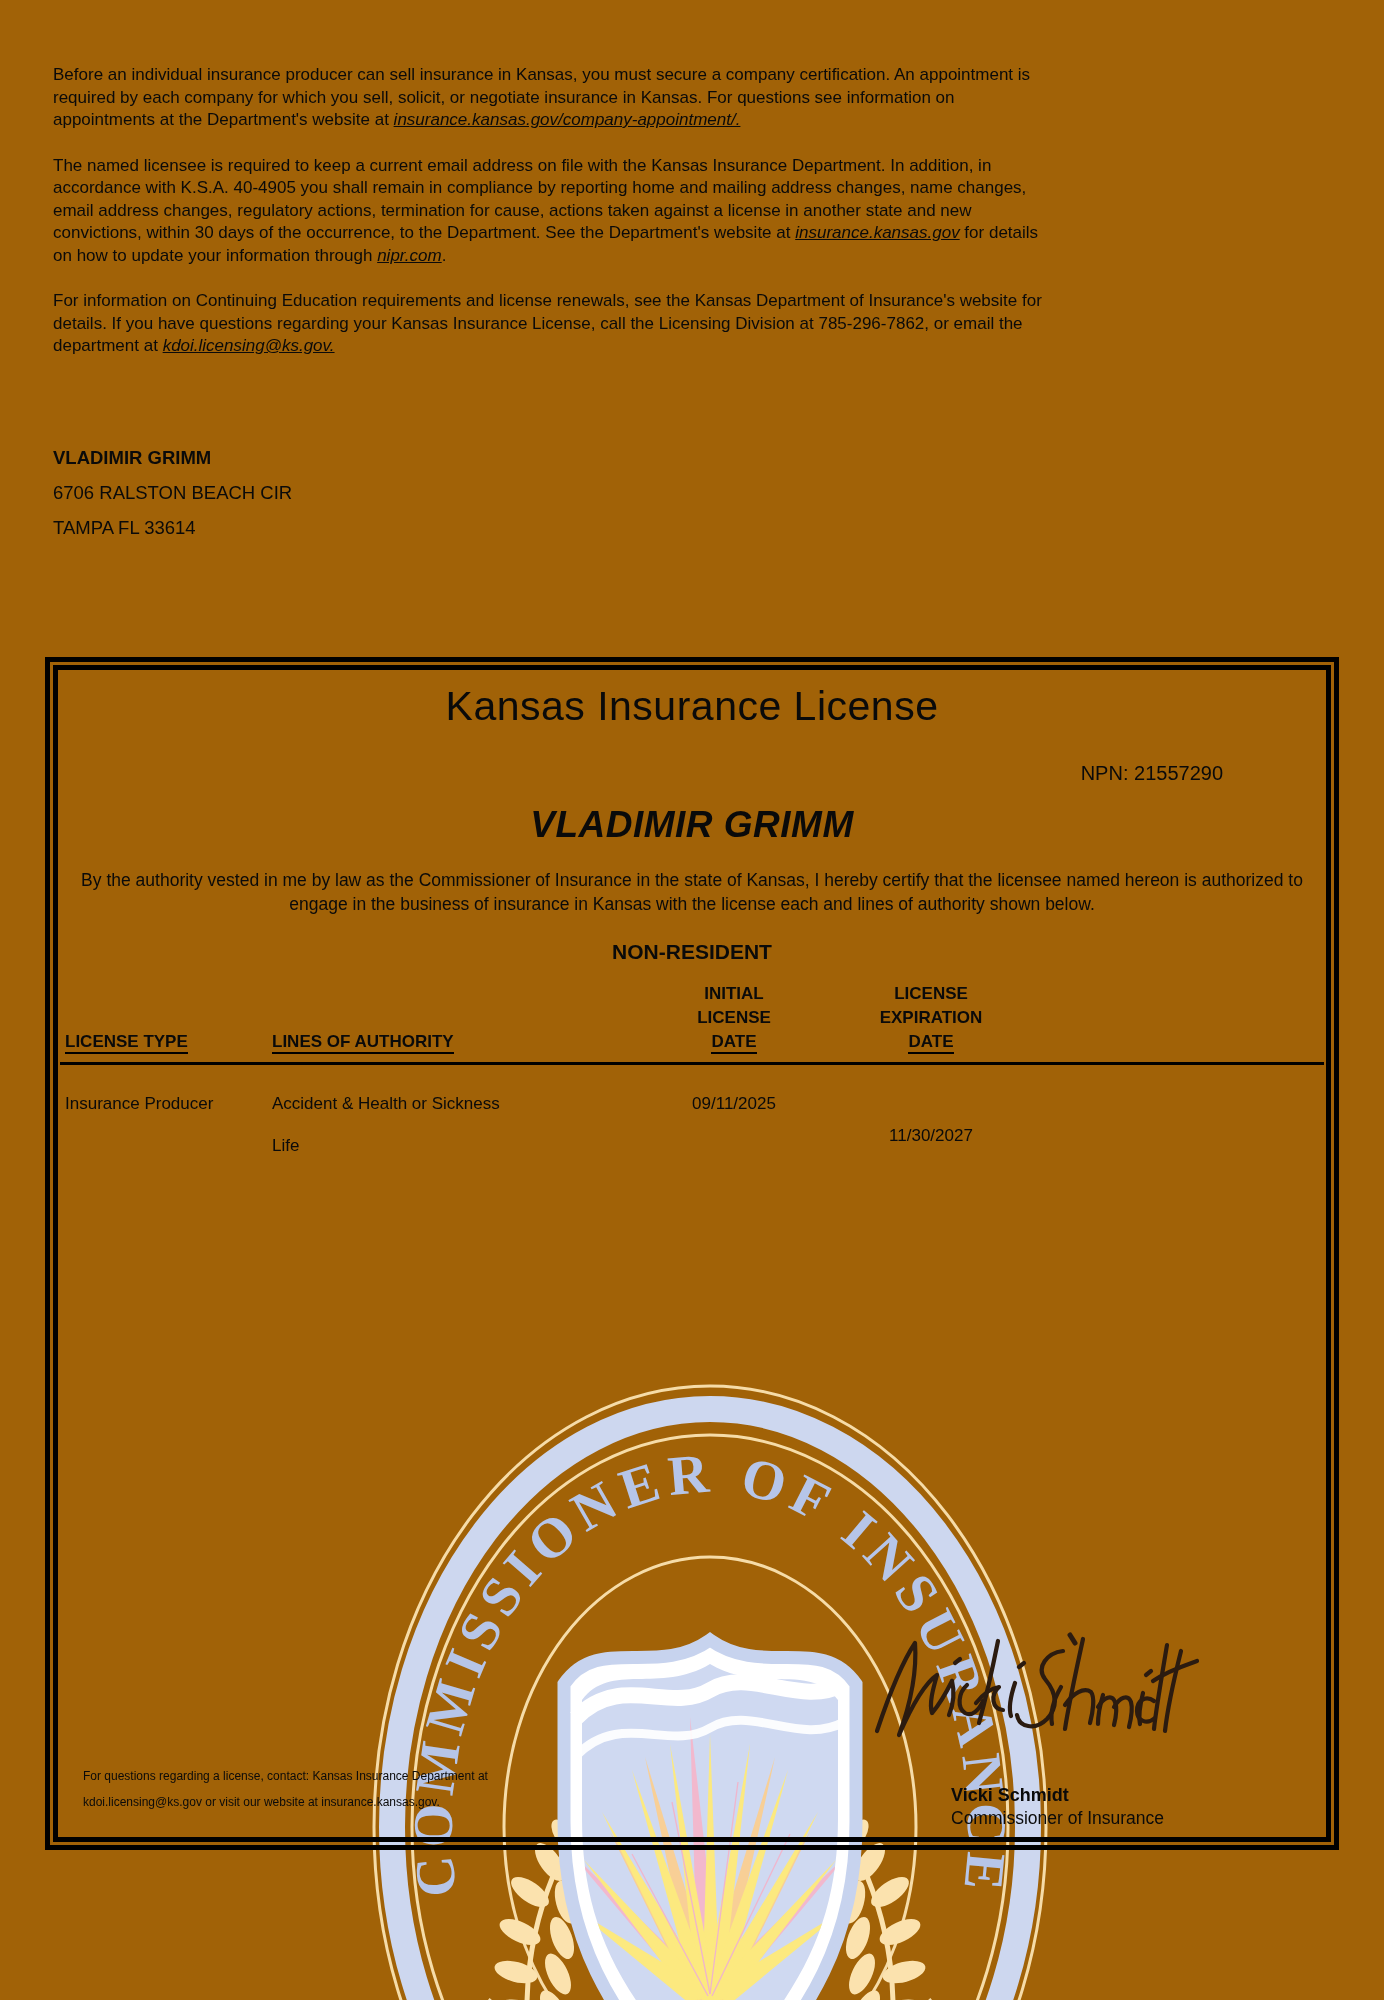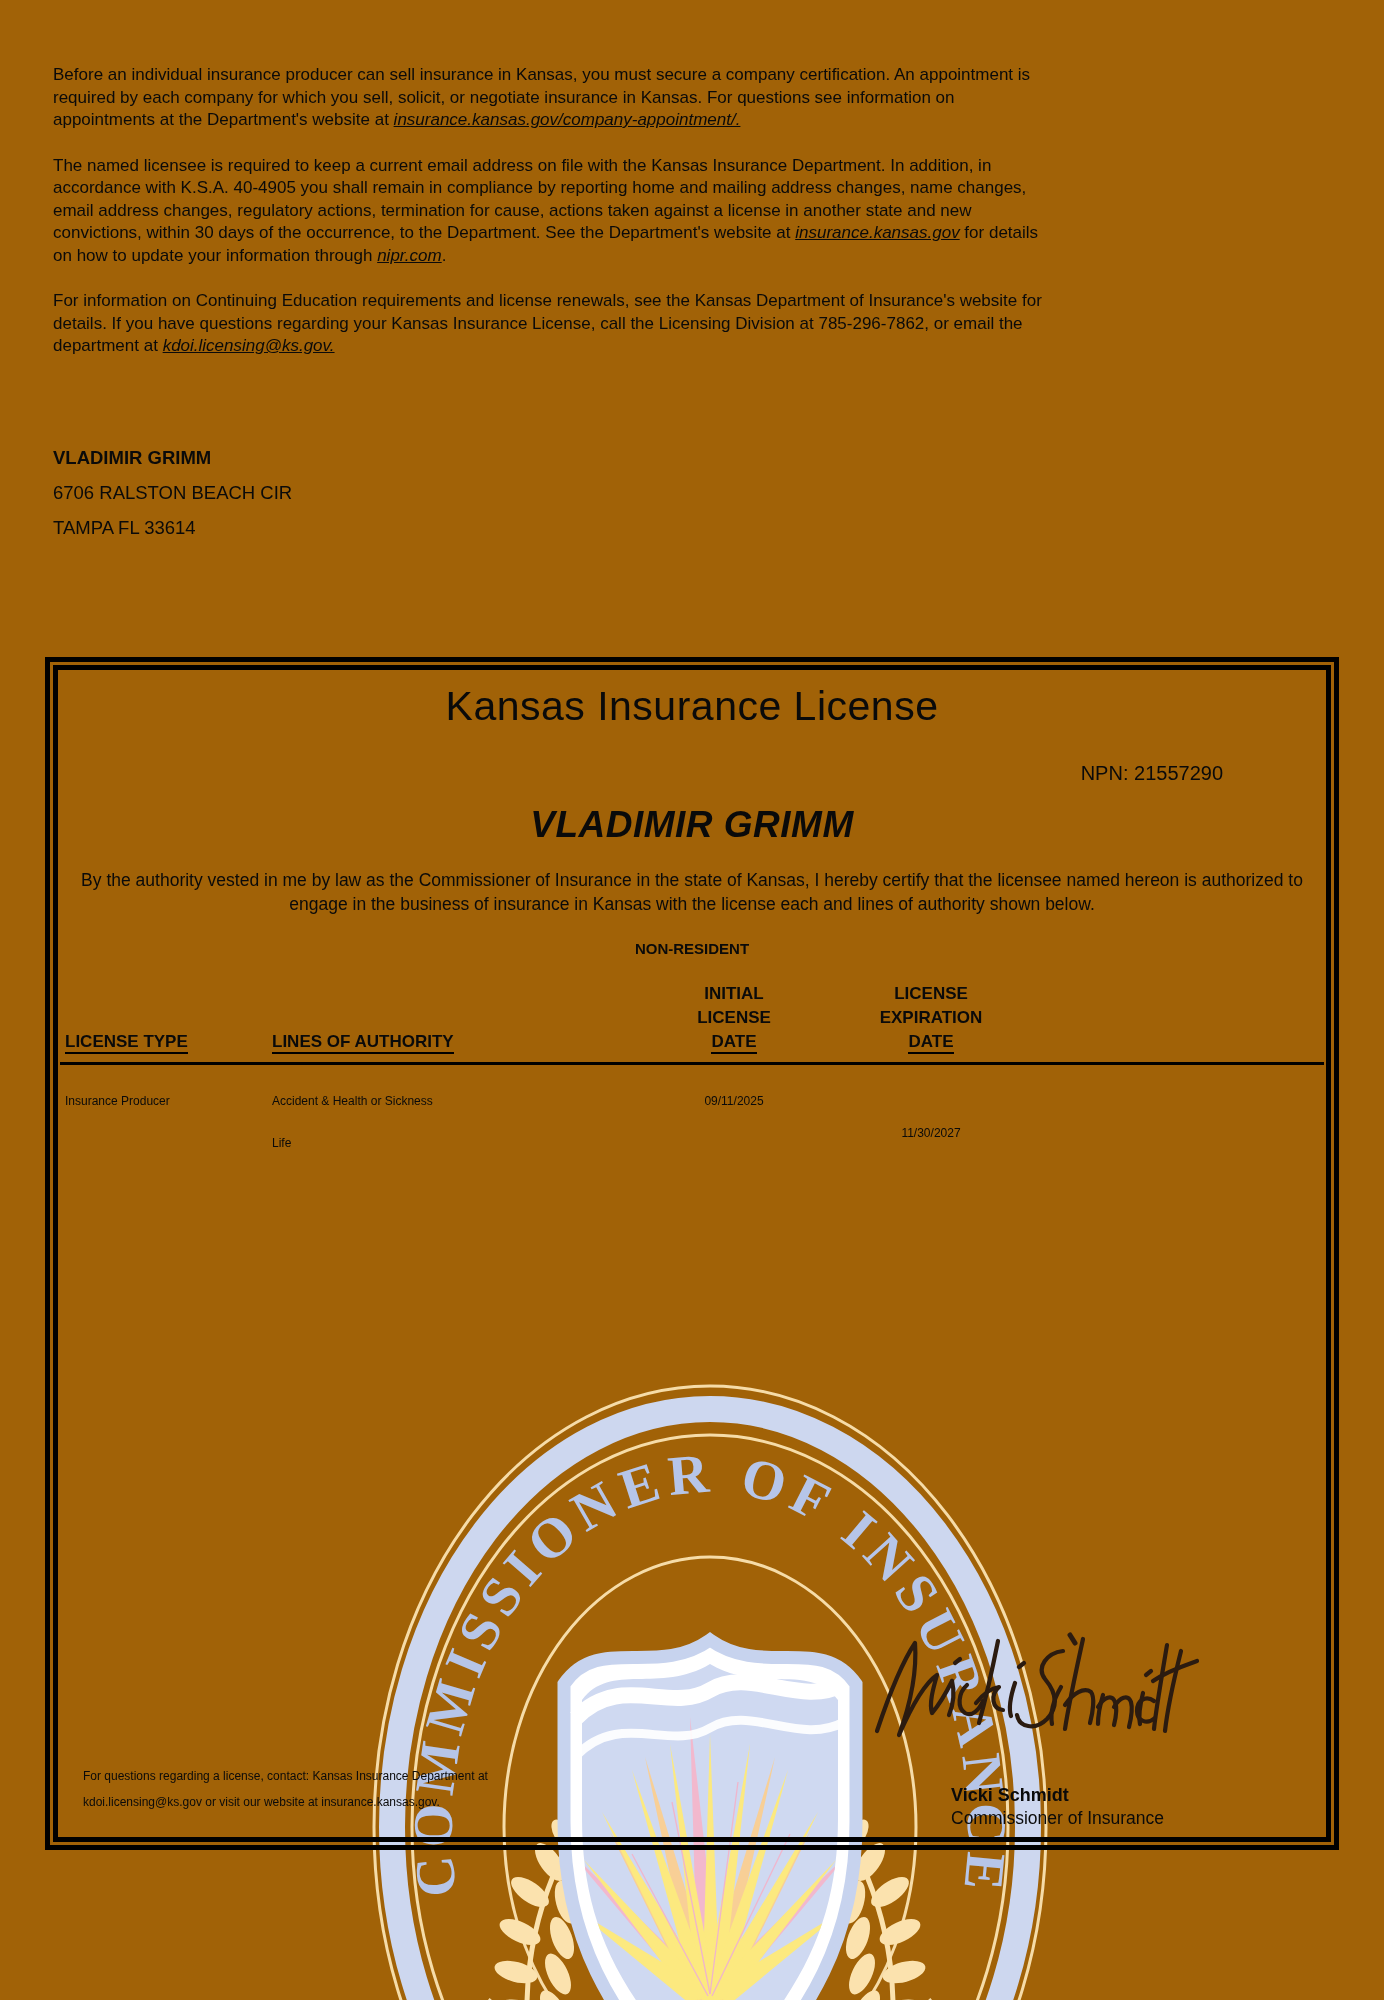--- a/index.html
+++ b/index.html
@@ -18,31 +18,31 @@
 
   
   .cert { position:absolute; left:45px; top:657px; width:1294px; height:1193px; }
   .cert-border-outer { position:absolute; inset:0; border:5px solid #000; pointer-events:none; }
   .cert-border-inner { position:absolute; inset:8px; border:5px solid #000; pointer-events:none; }
 
   .cert-title { position:absolute; top:26px; left:0; width:100%; text-align:center; font-size:41px; font-weight:400; letter-spacing:0.5px; }
   .npn { position:absolute; top:105px; right:116px; font-size:20px; }
   .licensee-name { position:absolute; top:147px; left:0; width:100%; text-align:center; font-size:37px; font-weight:bold; font-style:italic; letter-spacing:0.5px; }
   .auth-text { position:absolute; top:211px; left:50%; transform:translateX(-50%); width:1252px; text-align:center; font-size:17.5px; line-height:24px; }
-  .residency { position:absolute; top:283px; left:0; width:100%; text-align:center; font-size:15px; font-weight:bold; }
+  .residency { position:absolute; top:283px; left:0; width:100%; text-align:center; font-size:21px; font-weight:bold; }
 
   
   .th { font-weight:bold; font-size:17px; line-height:24px; }
   .th-u { border-bottom:2.5px solid #000; padding-bottom:1px; }
   .col1h { position:absolute; left:20px; top:373px; }
   .col2h { position:absolute; left:227px; top:373px; }
   .col3h { position:absolute; left:609px; top:325px; width:160px; text-align:center; }
   .col4h { position:absolute; left:796px; top:325px; width:180px; text-align:center; }
   .table-rule { position:absolute; left:15px; right:15px; top:405px; height:3px; background:#000; }
-  .td { font-size:12px; }
+  .td { font-size:17px; }
   .cell-type { position:absolute; left:20px; top:437px; }
   .cell-loa1 { position:absolute; left:227px; top:437px; }
   .cell-loa2 { position:absolute; left:227px; top:479px; }
   .cell-init { position:absolute; left:609px; top:437px; width:160px; text-align:center; }
   .cell-exp  { position:absolute; left:796px; top:437px; width:180px; text-align:center;margin-top:32px; }
 
   
   .cert-contact { position:absolute; left:38px; top:1106px; font-size:12px; line-height:26px; }
   .sig-block { position:absolute; left:862px; top:1126px;margin-left:44px; }
   .sig-name { font-size:18px; font-weight:bold; line-height:25px; }

